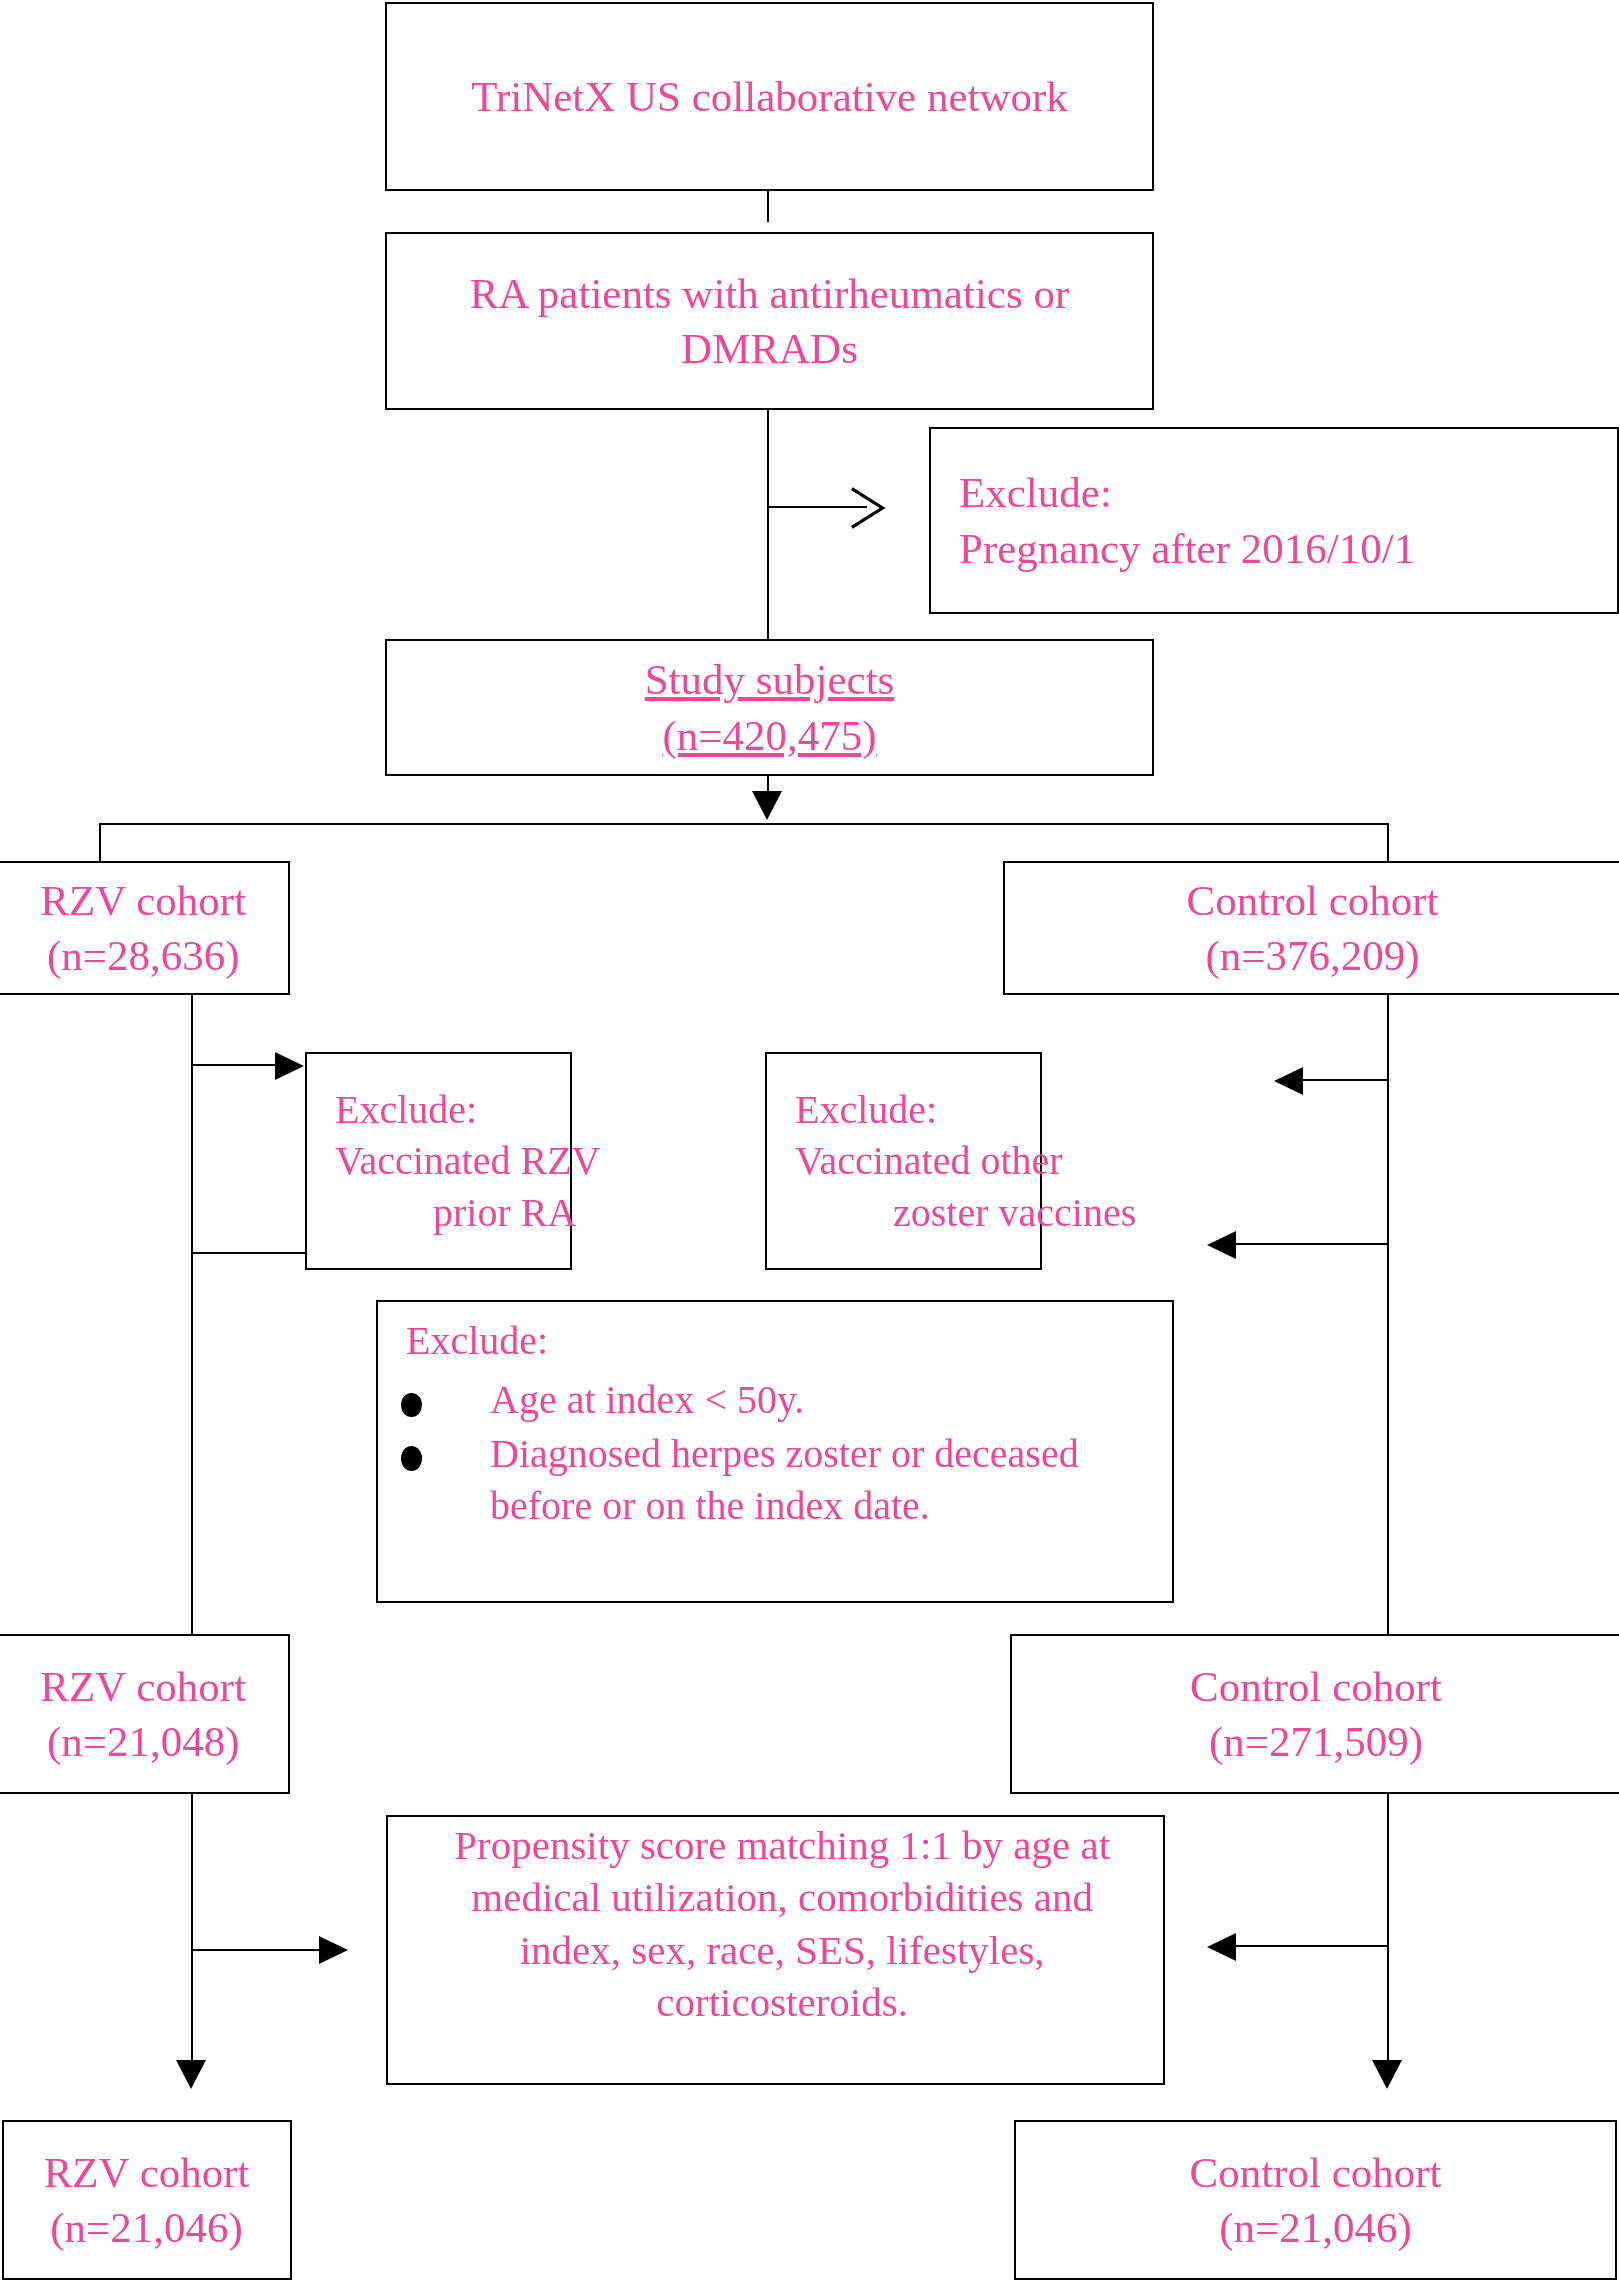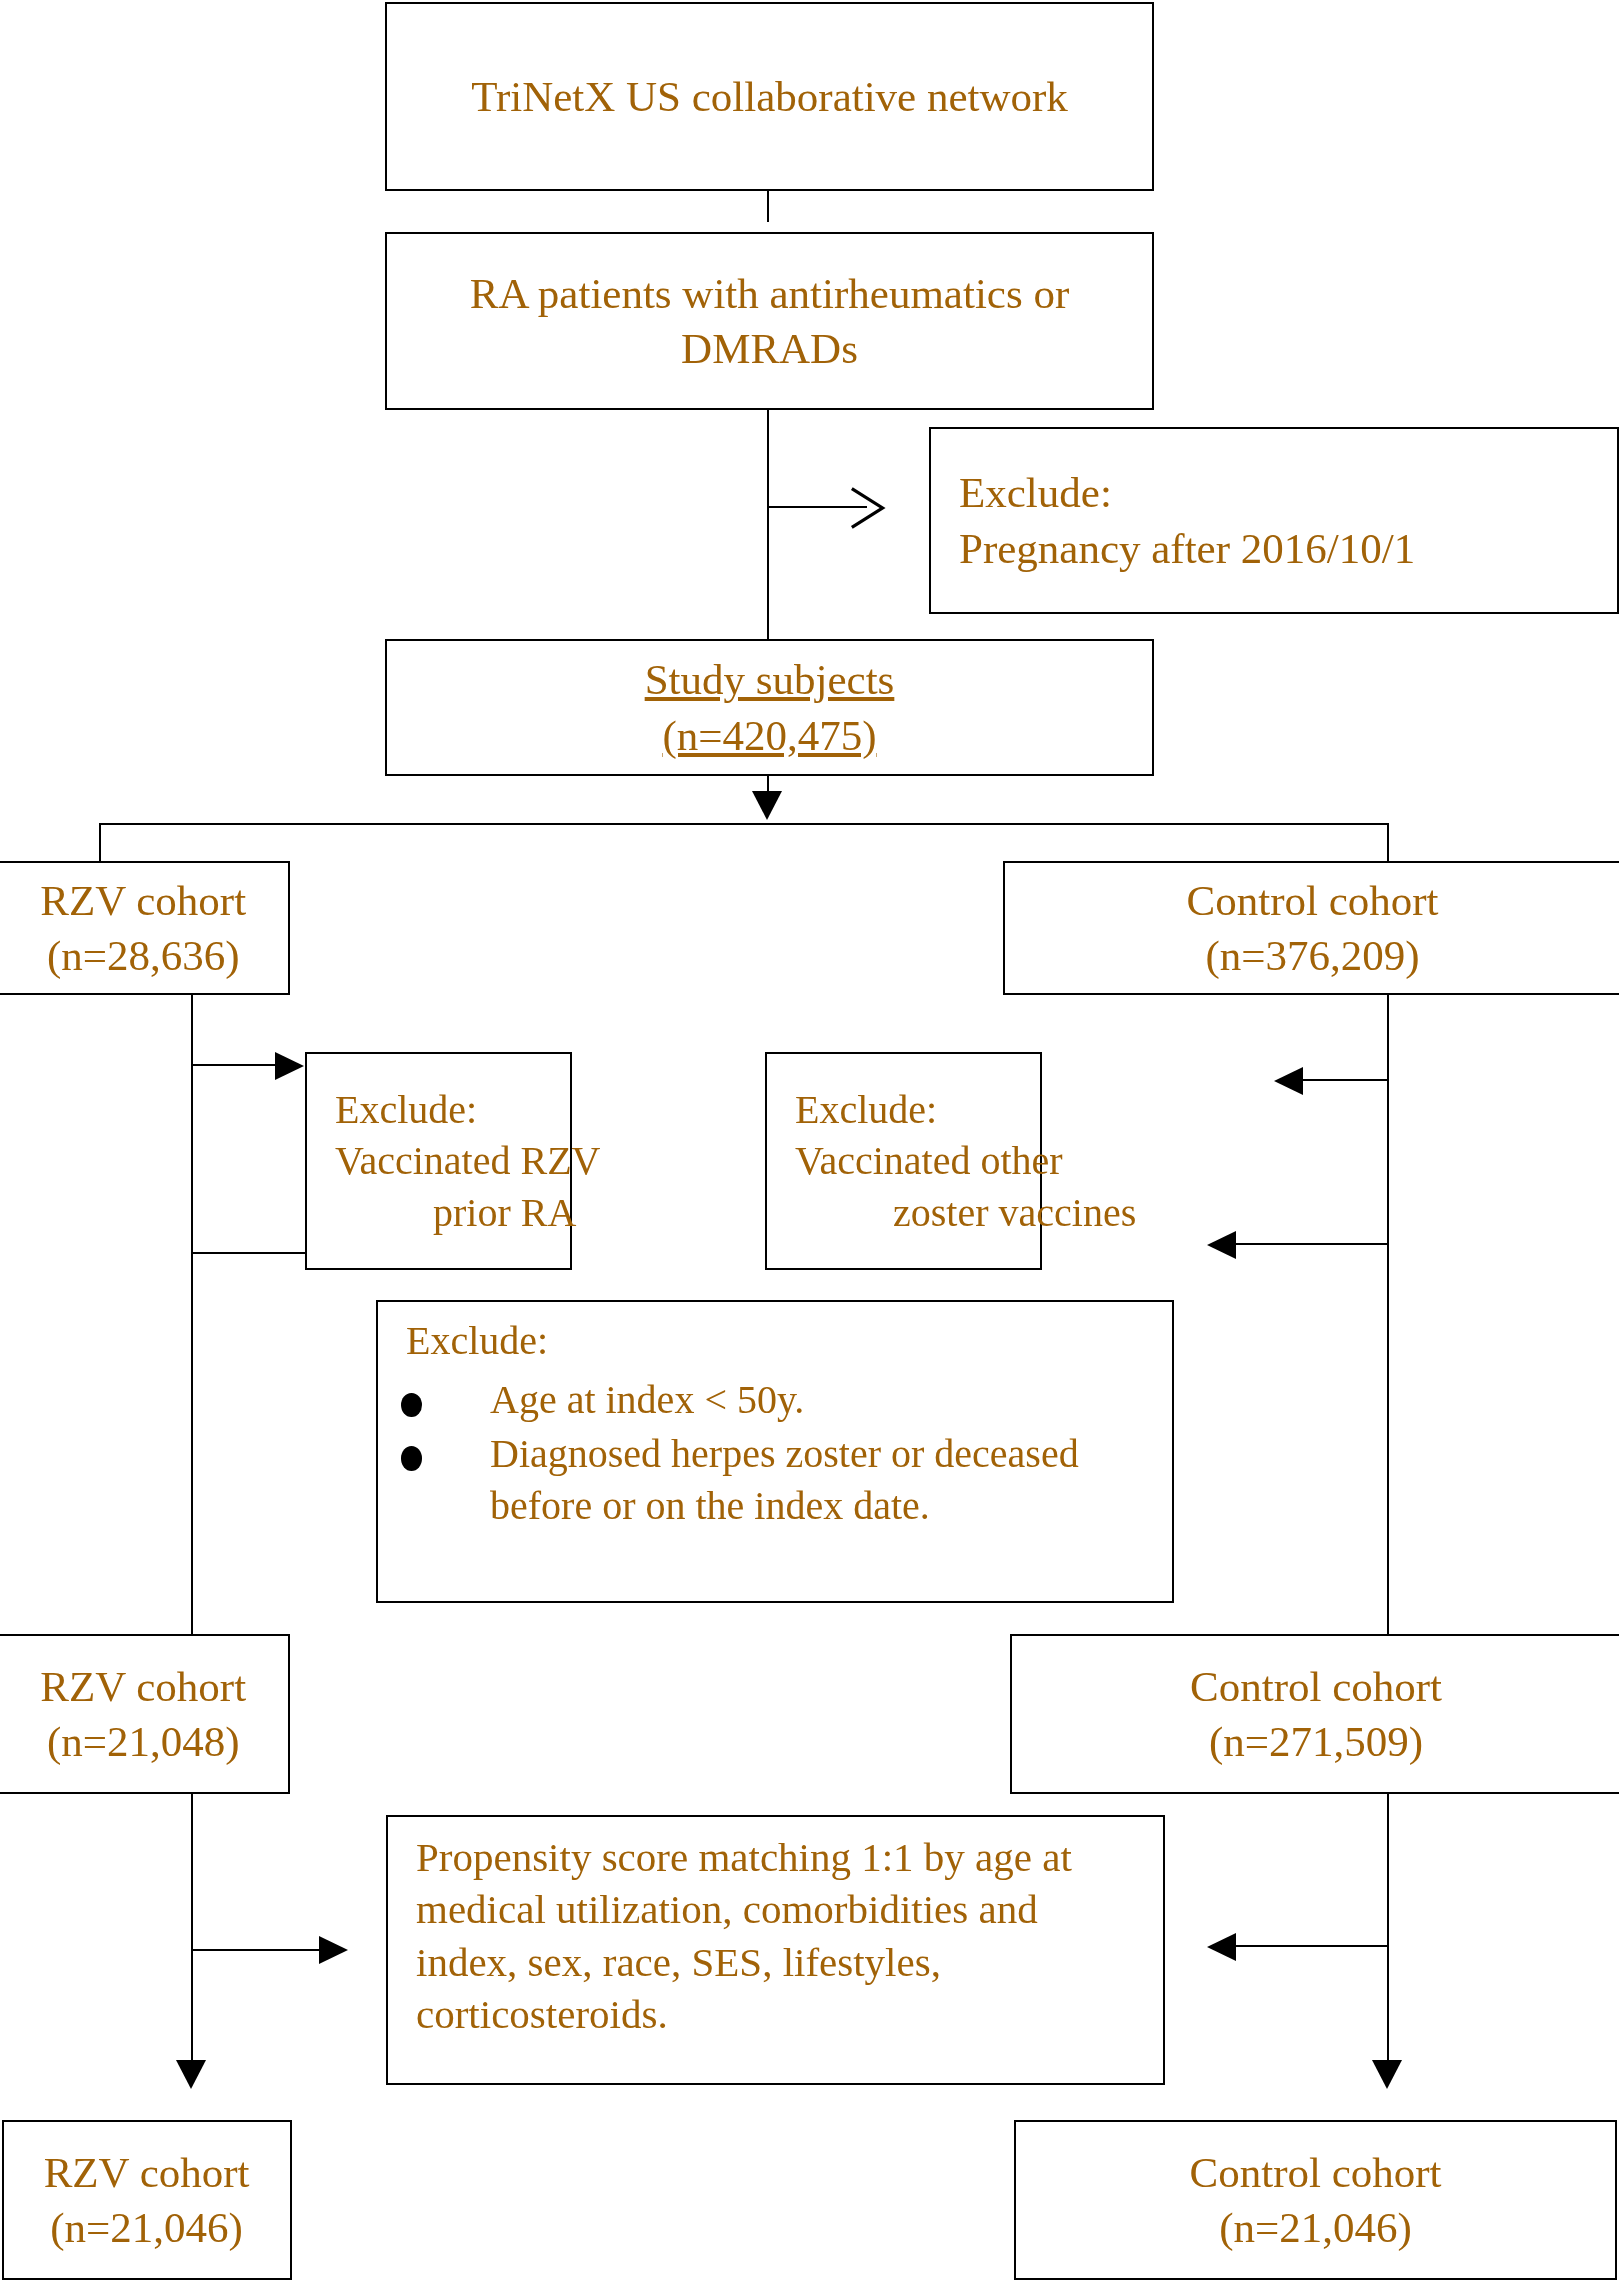--- a/index.html
+++ b/index.html
@@ -6,21 +6,21 @@
     margin: 0;
     padding: 0;
     background: #ffffff;
   }
   #page {
     position: relative;
     width: 1620px;
     height: 2284px;
     background: #ffffff;
     font-family: "Liberation Serif", "DejaVu Serif", serif;
-    color: #a16207;
+    color: #ec4899;
     overflow: hidden;
   }
   .box {
     position: absolute;
     box-sizing: border-box;
     border: 2.4px solid #000000;
     background: #ffffff;
     display: flex;
     flex-direction: column;
     justify-content: center;
@@ -215,21 +215,21 @@
   <div class="box" style="left:-3.3px; top:1634px; width:293px; height:160px; font-size:43px;">
     <span class="line">RZV cohort</span>
     <span class="line">(n=21,048)</span>
   </div>
 
   <div class="box" style="left:1010px; top:1634px; width:612px; height:160px; font-size:43px;">
     <span class="line">Control cohort</span>
     <span class="line">(n=271,509)</span>
   </div>
 
-  <div class="box left-align" style="left:386px; top:1815px; width:779px; height:270px; font-size:41px; justify-content:flex-start; padding-top:14px; padding-left:28px; padding-right:14.7px;">
+  <div class="box left-align" style="left:386px; top:1815px; width:779px; height:270px; font-size:41px; justify-content:flex-start; padding-top:2px; padding-left:28px; padding-right:14.7px;align-items:center;">
     <span class="line">Propensity score matching 1:1 by age at</span>
     <span class="line">medical utilization, comorbidities and</span>
     <span class="line">index, sex, race, SES, lifestyles,</span>
     <span class="line">corticosteroids.</span>
   </div>
 
   <div class="box" style="left:1.6px; top:2120px; width:290px; height:160px; font-size:43px;">
     <span class="line">RZV cohort</span>
     <span class="line">(n=21,046)</span>
   </div>

